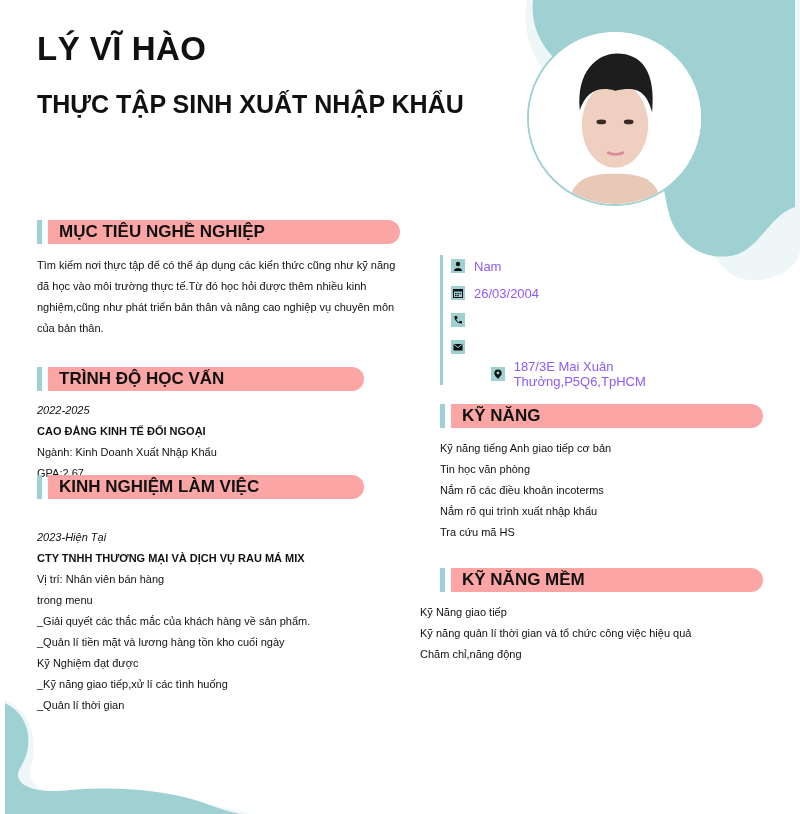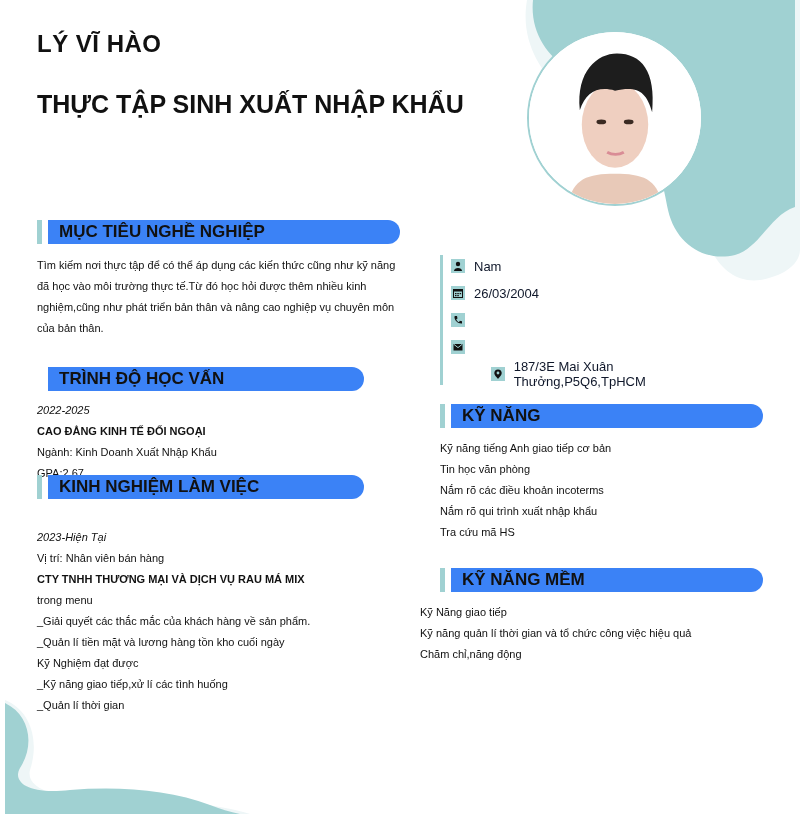--- a/index.html
+++ b/index.html
@@ -3,42 +3,42 @@
 <meta charset="utf-8">
 <style>
   html, body { margin:0; padding:0; }
   body {
     width:800px; height:814px; position:relative; overflow:hidden;
     background:#ffffff; font-family:"Liberation Sans", sans-serif; color:#111;
   }
   .deco { position:absolute; left:0; top:0; width:800px; height:814px; z-index:0; }
   .layer { position:absolute; z-index:1; }
 
-  .name { left:37px; top:30px; font-size:24px; font-weight:bold; letter-spacing:0.5px; margin:0; }
+  .name { left:37px; top:30px; font-size:33px; font-weight:bold; letter-spacing:0.5px; margin:0; }
   .title { left:37px; top:90px; font-size:25px; font-weight:bold; margin:0; }
 
   .avatar {
     left:527px; top:30px; width:176px; height:176px; border-radius:50%;
     background:#ffffff; border:2px solid #a0d1d2; overflow:hidden; box-sizing:border-box;
   }
 
   .sec-head { position:absolute; height:24px; display:flex; align-items:stretch; }
   .sec-head .bar { width:5px; background:#a0d1d2; margin-right:6px; }
   .sec-head .pill {
-    flex:1; background:#3b82f6; border-radius:0 12px 12px 0;
+    flex:1; background:#fca5a5; border-radius:0 12px 12px 0;
     font-weight:bold; font-size:17px; line-height:24px; padding-left:11px; color:#111;
   }
 
   .txt { position:absolute; font-size:11px; line-height:21px; color:#111; }
   .txt .row { display:block; white-space:nowrap; }
   .italic { font-style:italic; }
   .bold { font-weight:bold; }
 
   .contact { position:absolute; left:440px; top:255px; width:300px; height:130px; border-left:3px solid #a0d1d2; }
-  .c-item { position:absolute; left:8px; height:18px; display:flex; align-items:center; font-size:13px; color:#0f172a; }
+  .c-item { position:absolute; left:8px; height:18px; display:flex; align-items:center; font-size:13px; color:#8b5cf6; }
   .c-ico { width:14px; height:14px; background:#a0d1d2; display:inline-flex; align-items:center; justify-content:center; margin-right:9px; }
   .c-ico svg { width:10px; height:10px; }
 </style>
 </head>
 <body>
 
 <svg class="deco" viewBox="0 0 800 814" xmlns="http://www.w3.org/2000/svg">
 
   <path d="M527 0 C520 40 540 70 560 90 L700 200 C700 240 720 285 760 280 C790 275 800 260 800 250 L800 0 Z" fill="#eef6f7"></path>
 
@@ -68,39 +68,39 @@
   <div class="bar"></div>
   <div class="pill">MỤC TIÊU NGHỀ NGHIỆP</div>
 </div>
 <div class="txt" style="left:37px; top:255px;">
   <span class="row">Tìm kiếm nơi thực tập để có thể áp dụng các kiến thức cũng như kỹ năng</span>
   <span class="row">đã học vào môi trường thực tế.Từ đó học hỏi được thêm nhiều kinh</span>
   <span class="row">nghiệm,cũng như phát triển bản thân và nâng cao nghiệp vụ chuyên môn</span>
   <span class="row">của bản thân.</span>
 </div>
 
-<div class="sec-head layer" style="left:37px; top:367px; width:327px;align-items:flex-end;">
+<div class="sec-head layer" style="left:37px; top:367px; width:327px;">
   <div class="bar"></div>
   <div class="pill">TRÌNH ĐỘ HỌC VẤN</div>
 </div>
 <div class="txt" style="left:37px; top:400px;">
   <span class="row italic">2022-2025</span>
   <span class="row bold">CAO ĐẲNG KINH TẾ ĐỐI NGOẠI</span>
   <span class="row">Ngành: Kinh Doanh Xuất Nhập Khẩu</span>
   <span class="row">GPA:2.67</span>
 </div>
 
 <div class="sec-head layer" style="left:37px; top:475px; width:327px;">
   <div class="bar"></div>
   <div class="pill">KINH NGHIỆM LÀM VIỆC</div>
 </div>
 <div class="txt" style="left:37px; top:527px;">
   <span class="row italic">2023-Hiện Tại</span>
+  <span class="row bold">CTY TNHH THƯƠNG MẠI VÀ DỊCH VỤ RAU MÁ MIX</span>
   <span class="row">Vị trí: Nhân viên bán hàng</span>
-  <span class="row bold">CTY TNHH THƯƠNG MẠI VÀ DỊCH VỤ RAU MÁ MIX</span>
   <span class="row">trong menu</span>
   <span class="row">_Giải quyết các thắc mắc của khách hàng về sản phẩm.</span>
   <span class="row">_Quản lí tiền mặt và lương hàng tồn kho cuối ngày</span>
   <span class="row">Kỹ Nghiệm đạt được</span>
   <span class="row">_Kỹ năng giao tiếp,xử lí các tình huống</span>
   <span class="row">_Quản lí thời gian</span>
 </div>
 
 <div class="contact layer">
   <div class="c-item" style="top:2px;">

